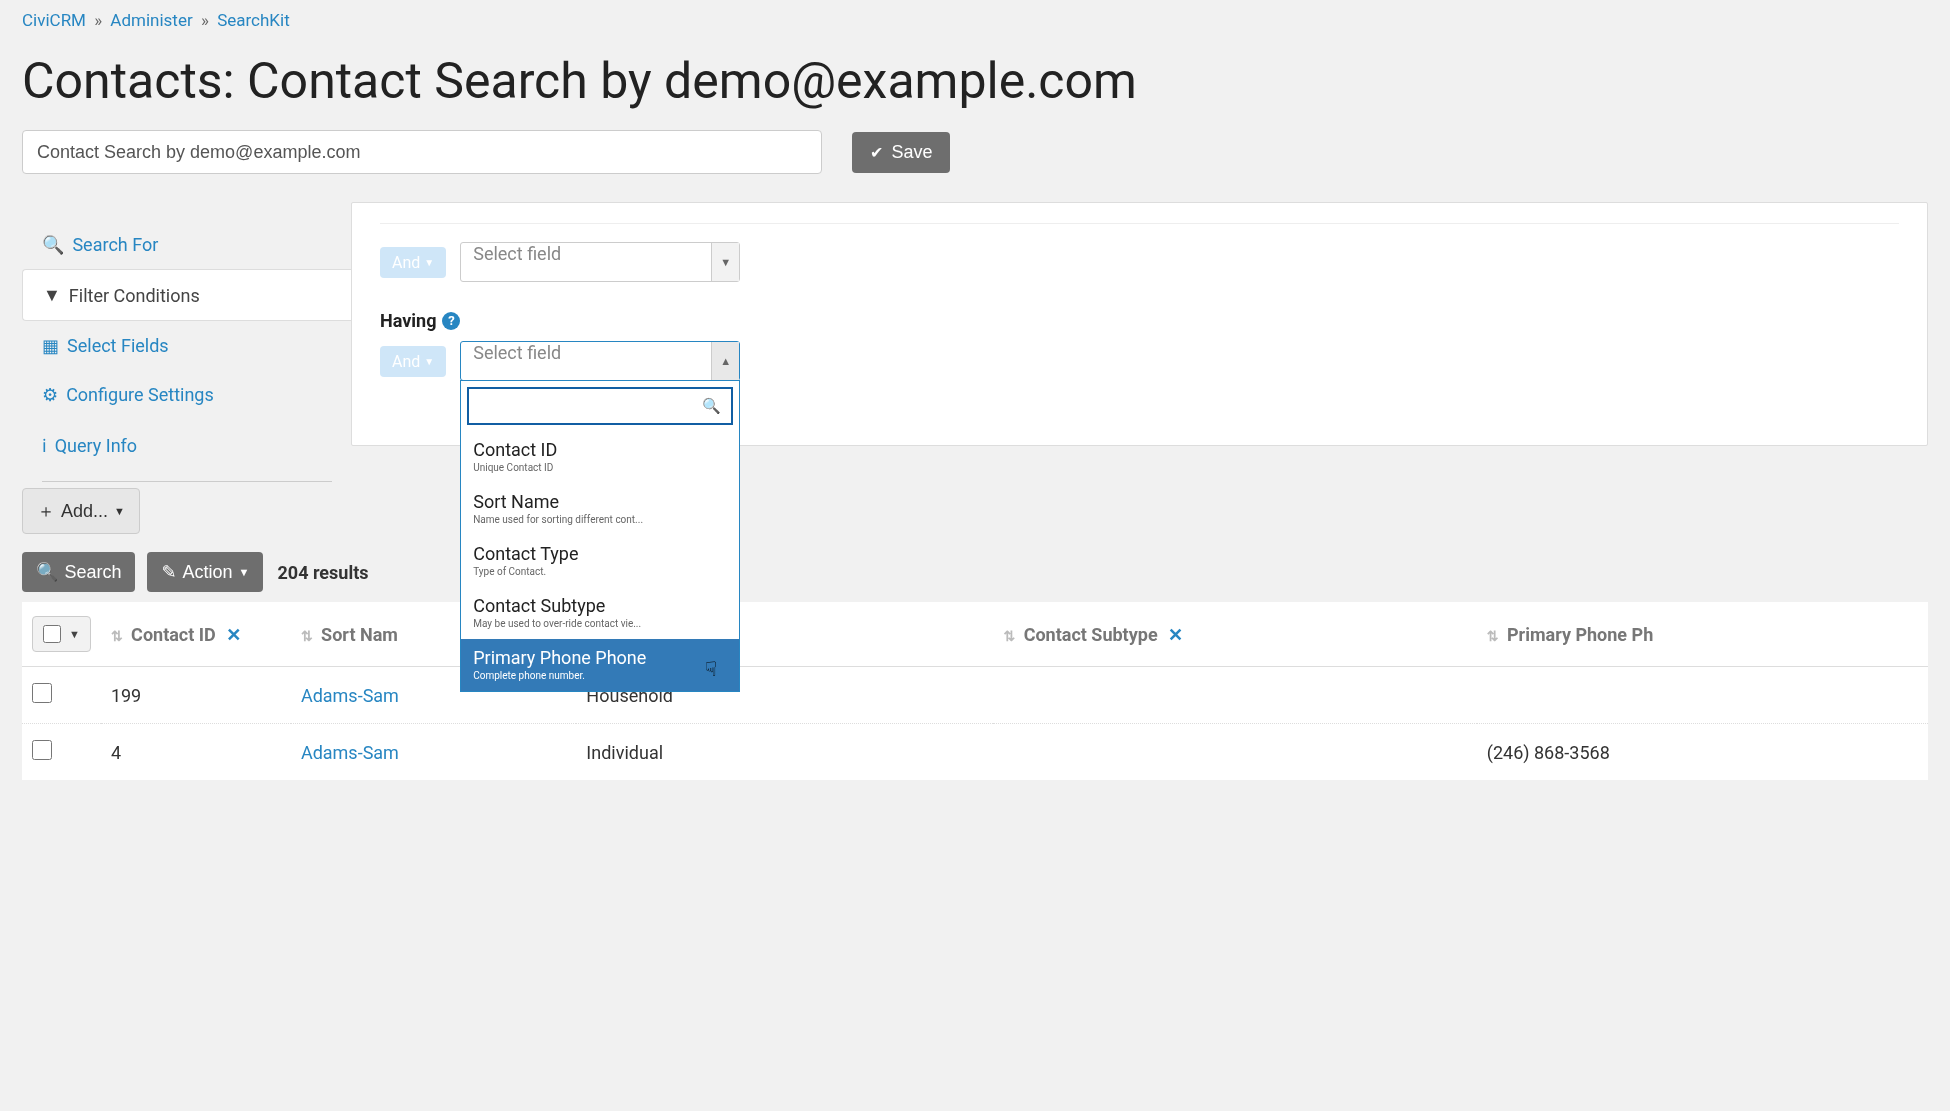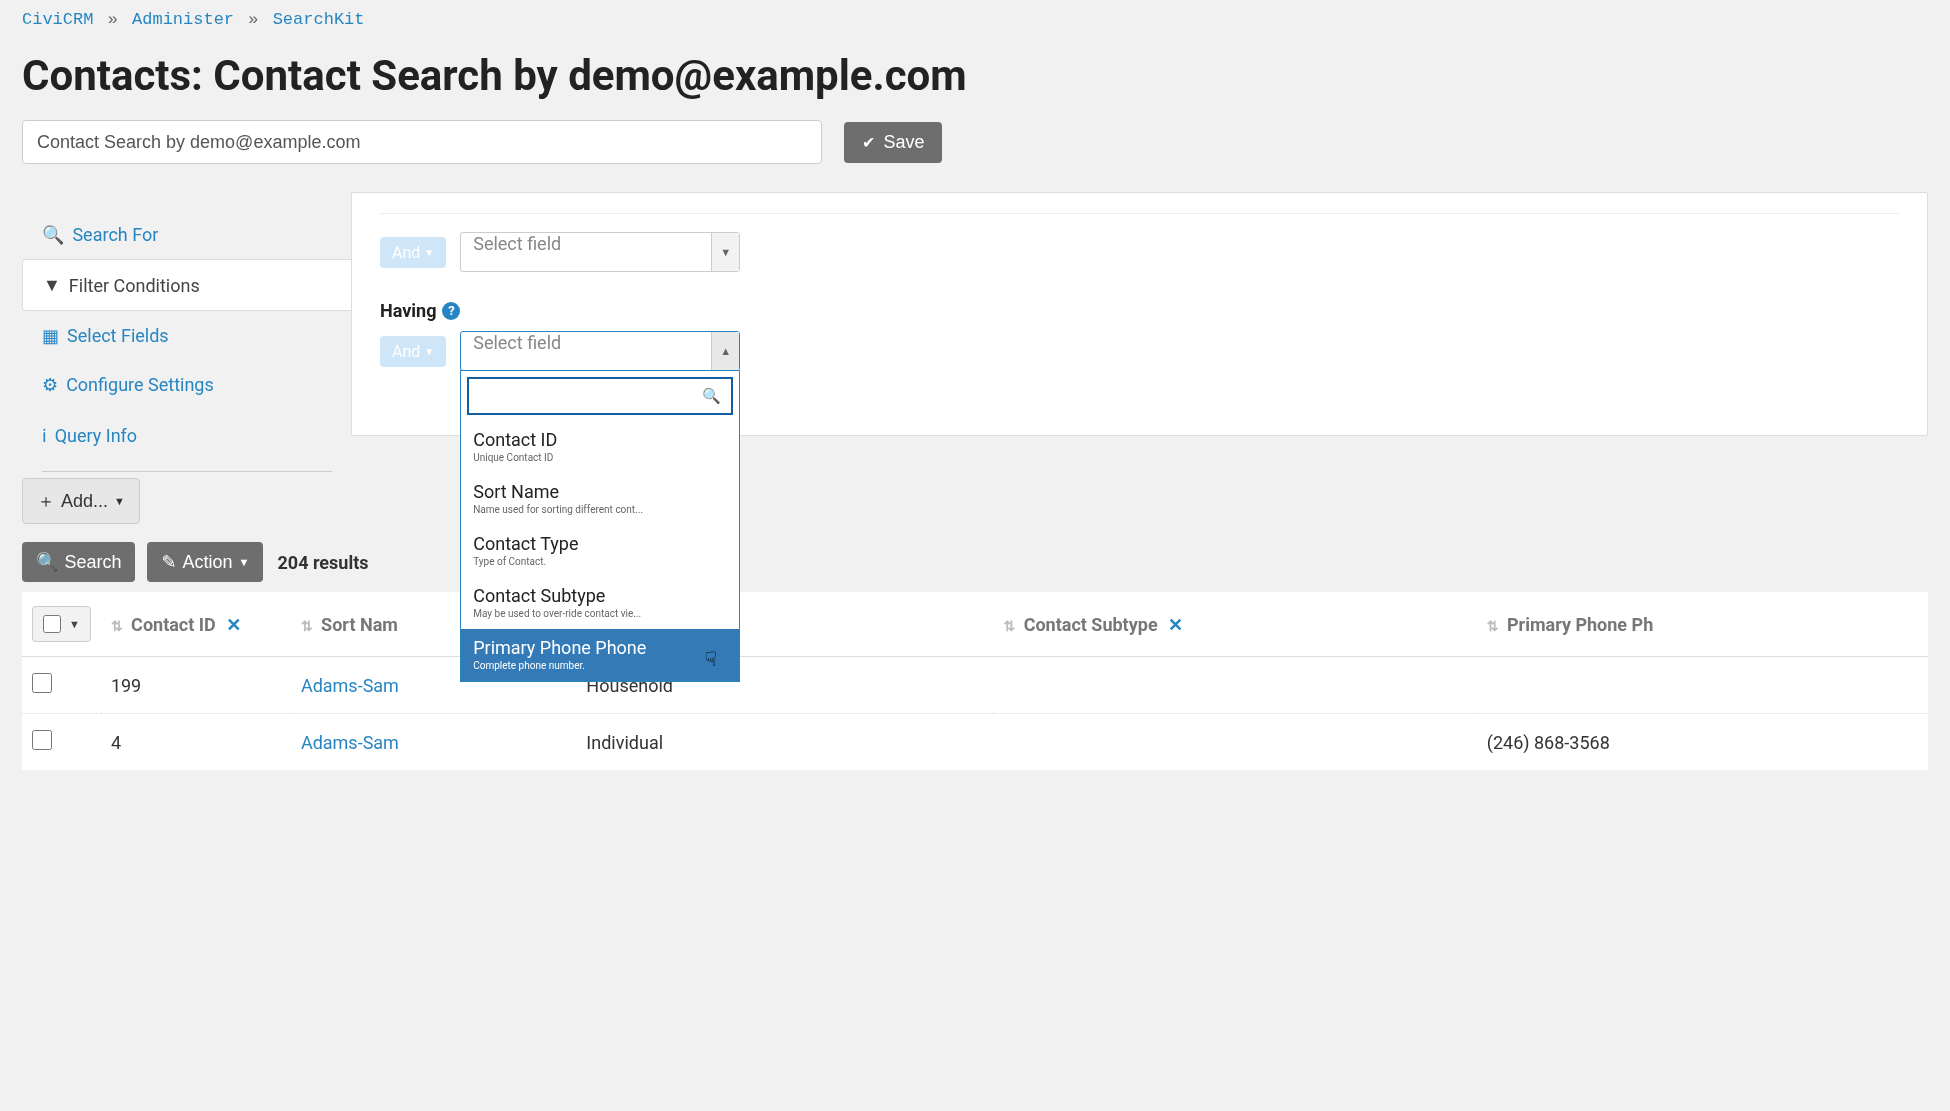--- a/index.html
+++ b/index.html
@@ -3,25 +3,25 @@
 <meta charset="utf-8">
 <style>
   * { box-sizing: border-box; margin: 0; padding: 0; }
   body {
     font-family: -apple-system, BlinkMacSystemFont, "Segoe UI", Roboto, "Helvetica Neue", Arial, sans-serif;
     background: #f1f1f1;
     color: #333;
     font-size: 16px;
   }
   a { color: #2786c2; text-decoration: none; }
-  .breadcrumb { padding: 10px 22px; font-size: 17px; font-family: Liberation Mono, monospace; }
+  .breadcrumb { padding: 10px 22px; font-size: 17px; }
   .breadcrumb a { color: #2786c2; }
   .breadcrumb .sep { color: #666; margin: 0 4px; }
-  .page-title { font-size: 42px; font-weight: 700; padding: 12px 22px 20px; color: #222; }
-  .title-row { display: flex; align-items: center; gap: 22px; padding: 0 22px 28px; }
+  .page-title { font-size: 50px; font-weight: 400; padding: 12px 22px 20px; color: #222; }
+  .title-row { display: flex; align-items: center; gap: 30px; padding: 0 22px 28px; }
   .title-input {
     flex: 0 0 800px; height: 44px; border: 1px solid #ccc; border-radius: 4px;
     padding: 0 14px; font-size: 18px; color: #555; background: #fff;
   }
   .btn {
     display: inline-flex; align-items: center; gap: 8px;
     background: #6e6e6e; color: #fff; border: none; border-radius: 4px;
     padding: 10px 18px; font-size: 18px; cursor: pointer;
   }
   .btn .icon { font-size: 16px; }

